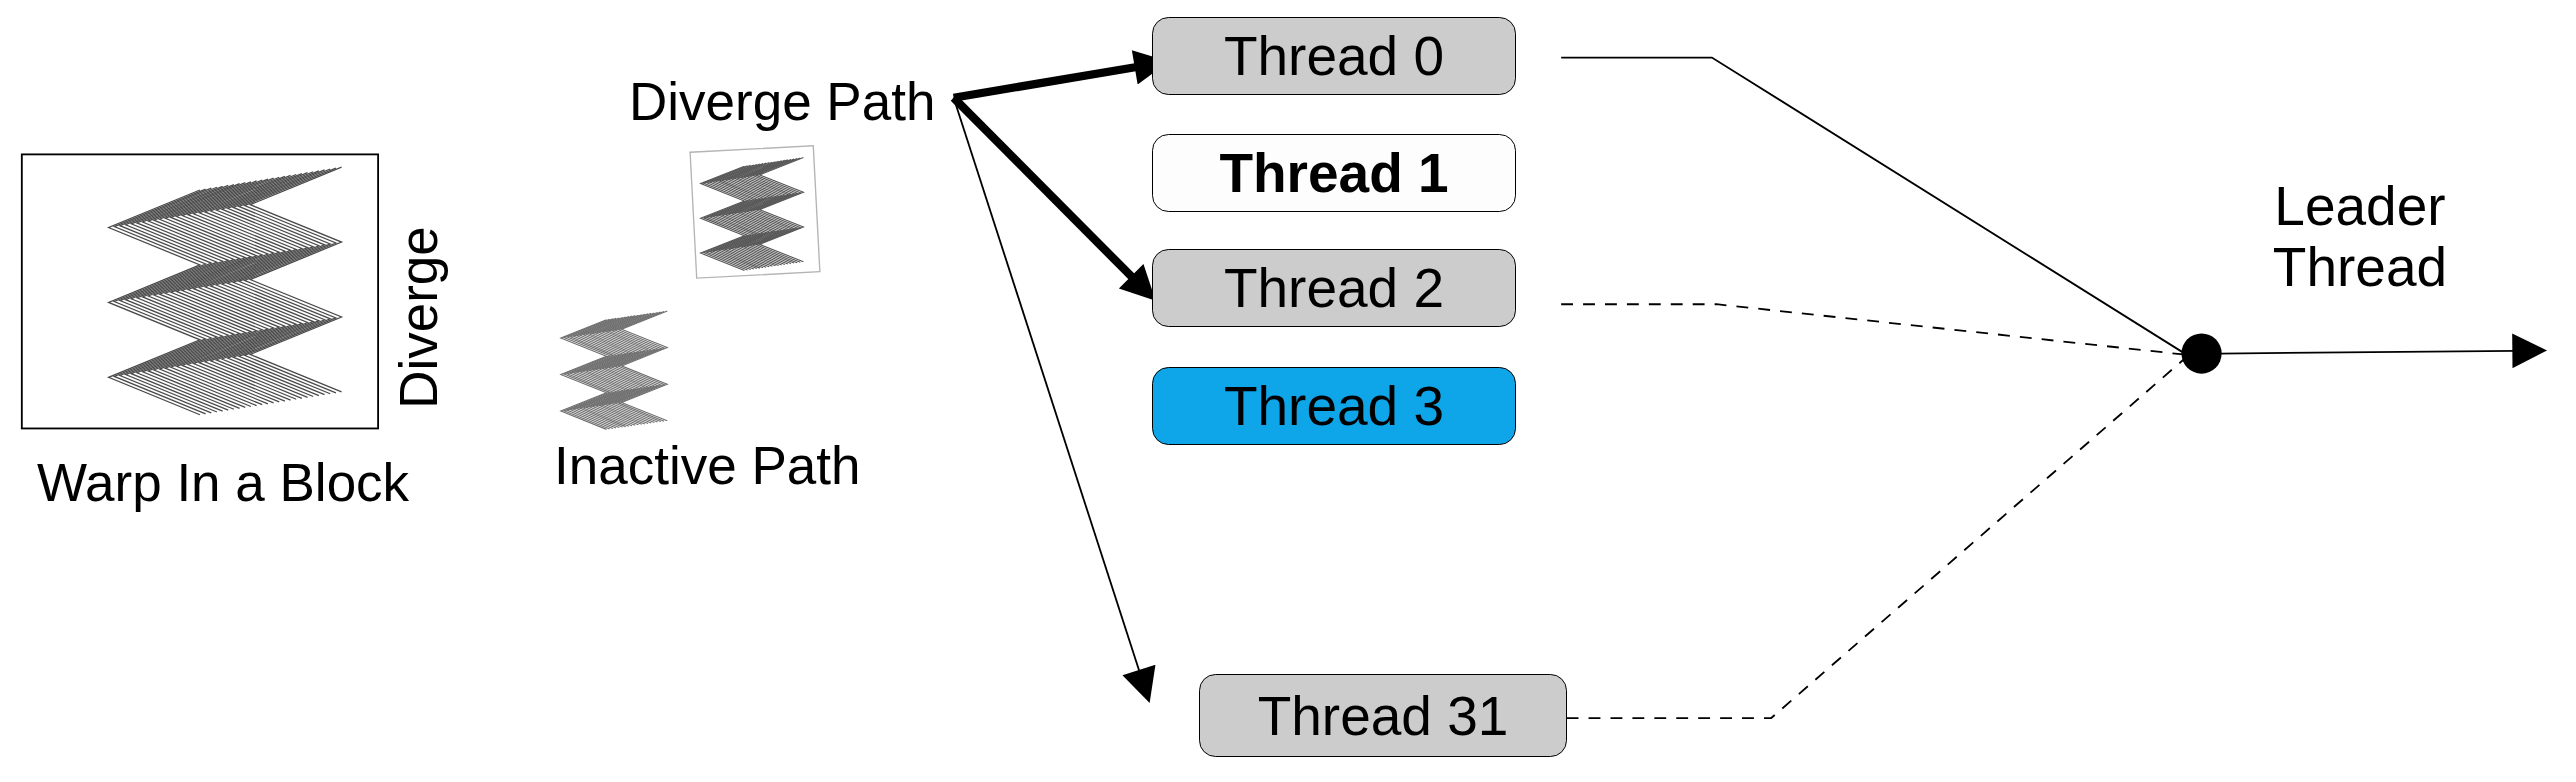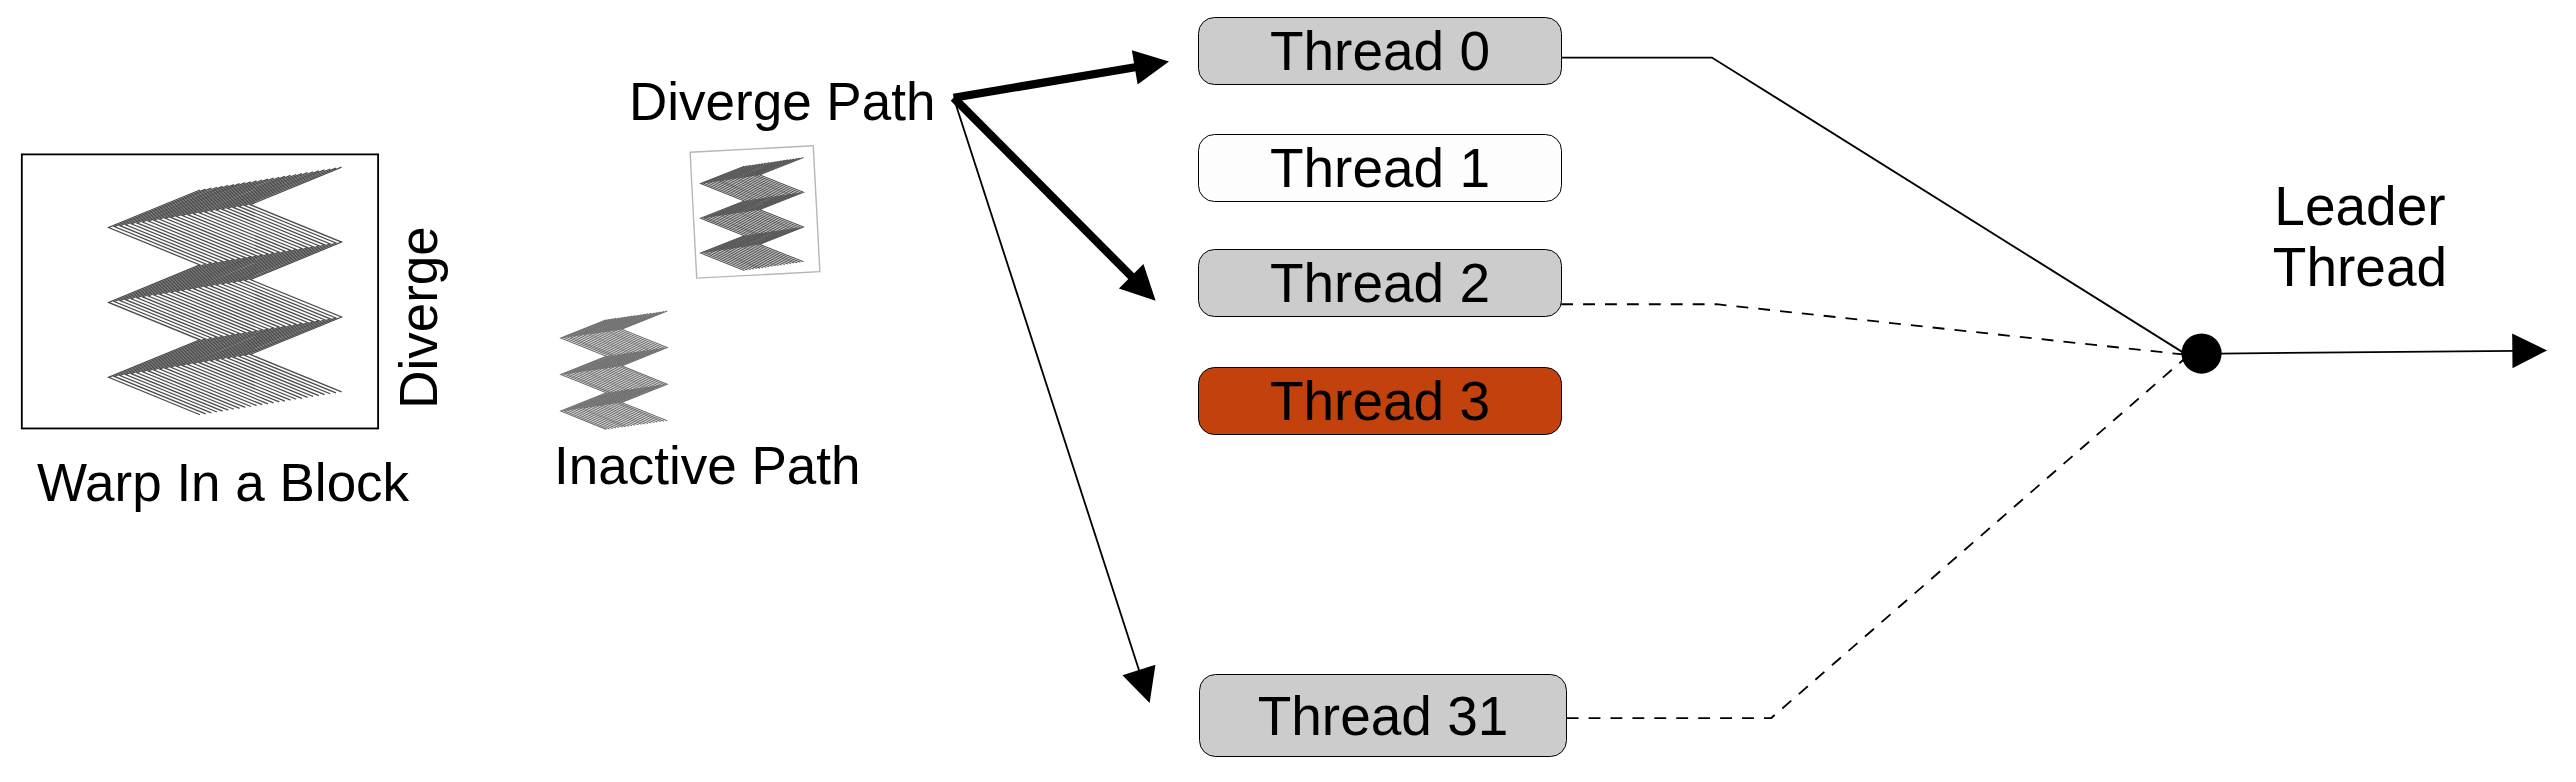--- a/index.html
+++ b/index.html
@@ -14,23 +14,23 @@
   #wires { position: absolute; left: 0; top: 0; width: 2576px; height: 782px; }
   .label {
     position: absolute;
     color: #000000;
     font-size: 53px;
     white-space: nowrap;
     line-height: 1.1;
   }
   .thread-box {
     position: absolute;
-    left: 1198px;
+    left: 1152px;
     width: 364px;
-    height: 68px;
+    height: 78px;
     border: 1.8px solid #000000;
     border-radius: 16.5px;
     box-sizing: border-box;
     display: flex;
     align-items: center;
     justify-content: center;
     font-size: 55px;
     color: #000000;
   }
   #diverge-label {
@@ -158,27 +158,27 @@
   <div class="label" id="active-path-label">Diverge Path</div>
   <div class="label" id="leader-label">
     <span>Leader</span><br>
     <span>Thread</span>
   </div>
   <div class="label" id="inactive-path-label">Inactive Path</div>
 
   <div class="thread-box" style="top: 17.4px; background: rgb(204, 204, 204);">
     <span>Thread 0</span>
   </div>
-  <div class="thread-box" style="top: 134px; background: rgb(253, 253, 253);">
+  <div class="thread-box" style="top: 134px; background: rgb(253, 253, 253); font-weight: bold;">
     <span>Thread 1</span>
   </div>
   <div class="thread-box" style="top: 249px; background: rgb(204, 204, 204);">
     <span>Thread 2</span>
   </div>
-  <div class="thread-box" style="top: 367px; background: #c2410c;">
+  <div class="thread-box" style="top: 367px; background: #0ea5e9;">
     <span>Thread 3</span>
   </div>
   <div class="thread-box" style="top: 674px; left: 1199px; width: 368px; height: 83px; background: rgb(204, 204, 204);">
     <span>Thread 31</span>
   </div>
 
 </div>
 
 
 </body></html>

